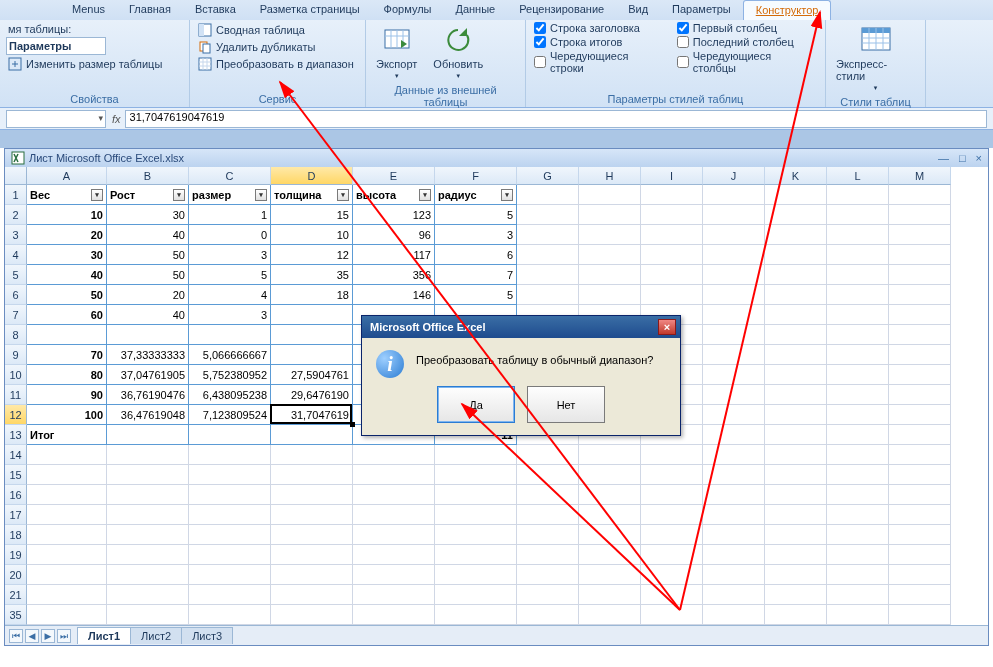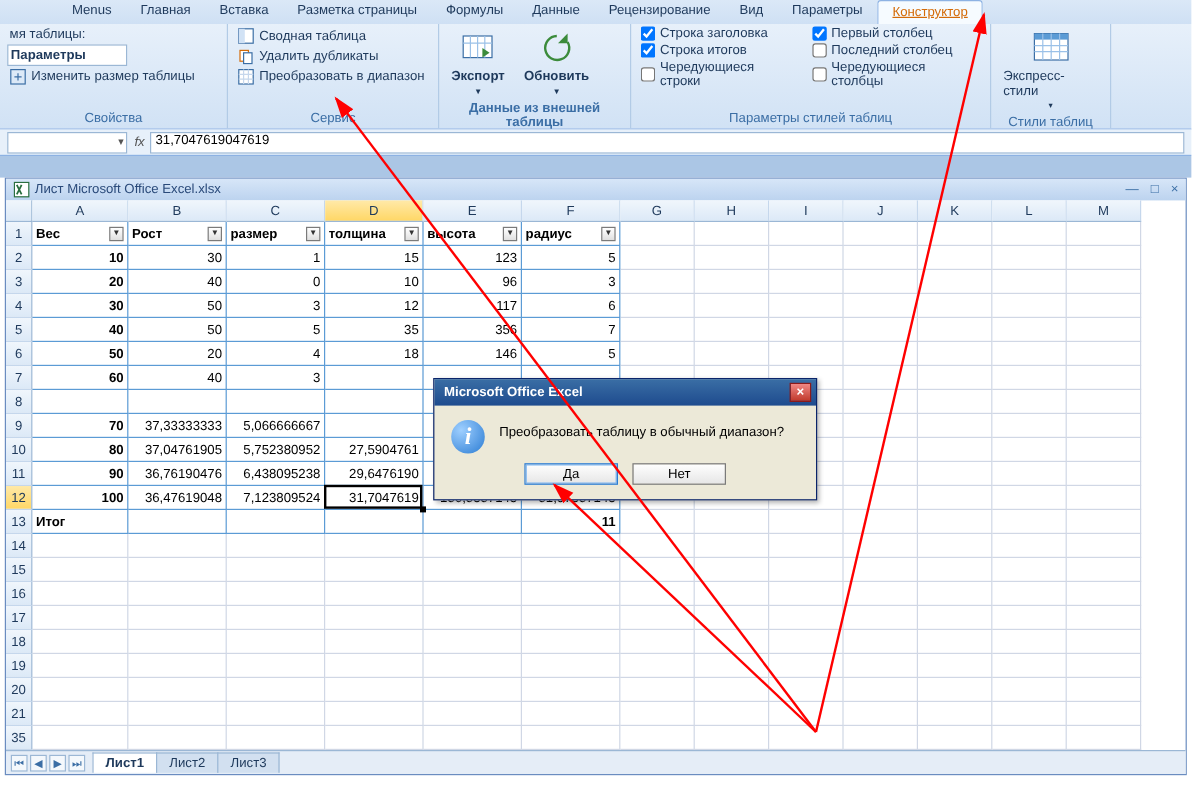--- a/index.html
+++ b/index.html
@@ -1,19 +1,19 @@
 <!DOCTYPE html>
 <html><head>
 <meta charset="utf-8">
 <style>
 * { margin: 0; padding: 0; box-sizing: border-box; font-family: Tahoma, Arial, sans-serif; font-size: 11px; }
 body { background: #fff; width: 993px; height: 667px; overflow: hidden; position: relative; }
 
 
-.ribbon-tabs { height: 20px; background: linear-gradient(#dbe8f7, #cfe0f4); display: flex; padding-left: 48px; gap: 0; }
+.ribbon-tabs { height: 20px; background: linear-gradient(#dbe8f7, #cfe0f4); display: flex; padding-left: 60px; gap: 0; }
 .ribbon-tab { padding: 3px 12px; color: #1e395b; cursor: pointer; }
 .ribbon-tab.active { background: #f6fbff; border: 1px solid #8db2e3; border-bottom: none; border-radius: 3px 3px 0 0; color: #d46b08; text-decoration: underline; }
 
 
 .ribbon-body { height: 88px; background: linear-gradient(#e7f0fa, #d1e2f5); border-bottom: 1px solid #8db2e3; display: flex; }
 .ribbon-group { border-right: 1px solid #b2cbe6; padding: 2px 6px 0 6px; display: flex; flex-direction: column; justify-content: space-between; }
 .group-title { text-align: center; color: #3b6ea5; font-size: 11px; padding: 2px 0; }
 .group-content { display: flex; flex-direction: column; gap: 1px; }
 .group-content.row { flex-direction: row; gap: 8px; align-items: flex-start; }
 .rb-item { display: flex; align-items: center; gap: 4px; color: #1e395b; padding: 1px 2px; cursor: pointer; white-space: nowrap; }
@@ -76,21 +76,21 @@
 .sheet-tab.active { background: #fff; font-weight: bold; }
 
 
 .dialog { position: absolute; left: 361px; top: 315px; width: 320px; background: #ece9d8; border: 1px solid #0a246a; box-shadow: 2px 2px 4px rgba(0,0,0,0.3); z-index: 10; }
 .dlg-title { height: 22px; background: linear-gradient(#3a6ea5, #1e4b8e); color: #fff; font-weight: bold; display: flex; align-items: center; justify-content: space-between; padding: 0 4px 0 8px; }
 .dlg-close { width: 18px; height: 16px; background: linear-gradient(#f08784,#c0392b); border: 1px solid #8b1a1a; color: #fff; text-align: center; line-height: 14px; font-weight: bold; font-size: 11px; }
 .dlg-body { padding: 12px 14px 4px 14px; display: flex; gap: 12px; align-items: flex-start; }
 .dlg-info-icon { width: 28px; height: 28px; border-radius: 50%; background: radial-gradient(circle at 30% 30%, #9ecfff, #2b7cd3); color: #fff; font-weight: bold; font-size: 20px; text-align: center; line-height: 28px; font-style: italic; font-family: Georgia, serif; }
 .dlg-text { color: #000; padding-top: 4px; }
 .dlg-buttons { display: flex; justify-content: center; gap: 12px; padding: 4px 0 12px 0; }
-.dlg-btn { width: 78px; height: 18px; background: linear-gradient(#fefefe,#e6e6e6); border: 1px solid #7a7a7a; cursor: pointer; }
+.dlg-btn { width: 78px; height: 37px; background: linear-gradient(#fefefe,#e6e6e6); border: 1px solid #7a7a7a; cursor: pointer; }
 .dlg-btn.focus { border: 1px solid #2b7cd3; box-shadow: 0 0 0 1px #7eb6f0 inset; }
 
 
 .arrows { position: absolute; top: 0; left: 0; width: 993px; height: 667px; pointer-events: none; z-index: 20; }
 </style>
 </head>
 <body>
 
 <div class="ribbon-tabs">
   <div class="ribbon-tab">Menus</div>
@@ -143,21 +143,21 @@
         <span class="ic"><svg viewBox="0 0 14 14">
               <rect x="1" y="1" width="12" height="12" fill="#fff" stroke="#3b6ea5"></rect>
               <path d="M1 5h12M1 9h12M5 1v12M9 1v12" stroke="#c6d7ec"></path>
             </svg></span>
         <span>Преобразовать в диапазон</span>
       </div>
     </div>
     <div class="group-title">Сервис</div>
   </div>
 
-  <div class="ribbon-group" style="width:160px;font-weight:bold;">
+  <div class="ribbon-group" style="width:160px;">
     <div class="group-content row">
       <div class="rb-big">
         <span class="ic"><svg viewBox="0 0 32 32">
               <rect x="4" y="6" width="24" height="18" fill="#fff" stroke="#3b6ea5"></rect>
               <path d="M4 12h24M10 6v18M16 6v18M22 6v18" stroke="#9bc1e8"></path>
               <path d="M20 16l6 4-6 4z" fill="#3b8b3b"></path>
             </svg></span>
         <span>Экспорт</span>
         <span style="font-size:7px;">▾</span>
       </div>

